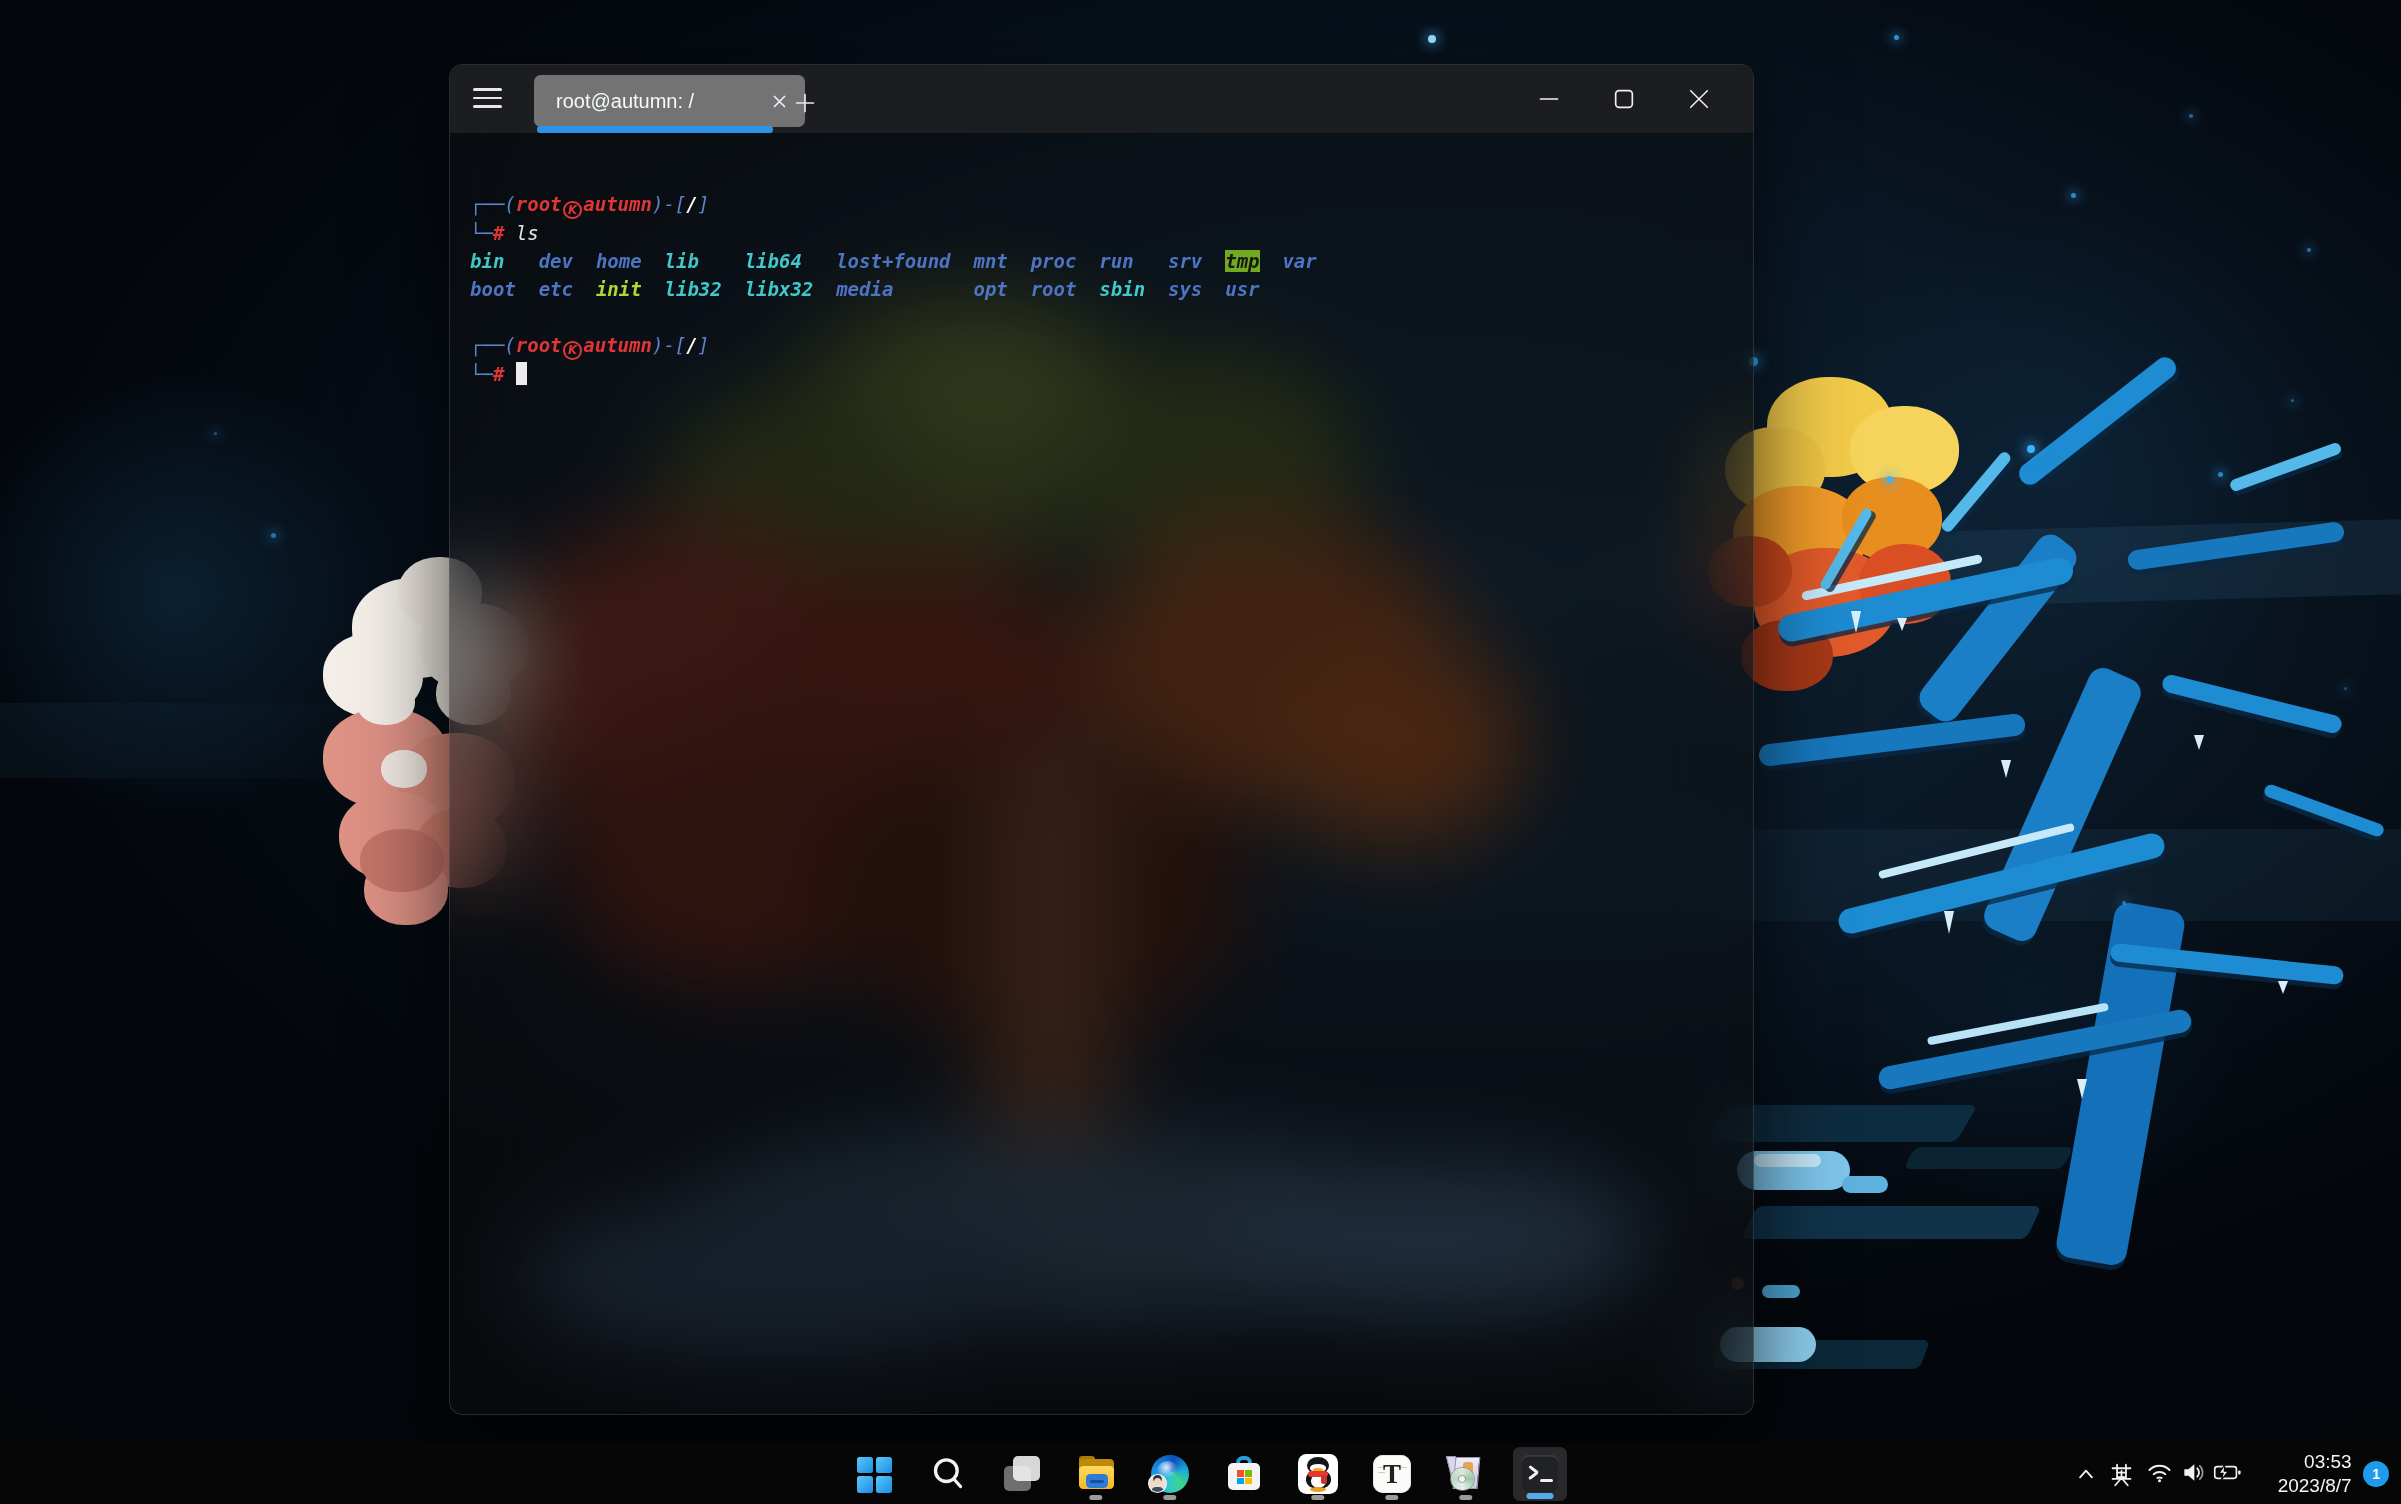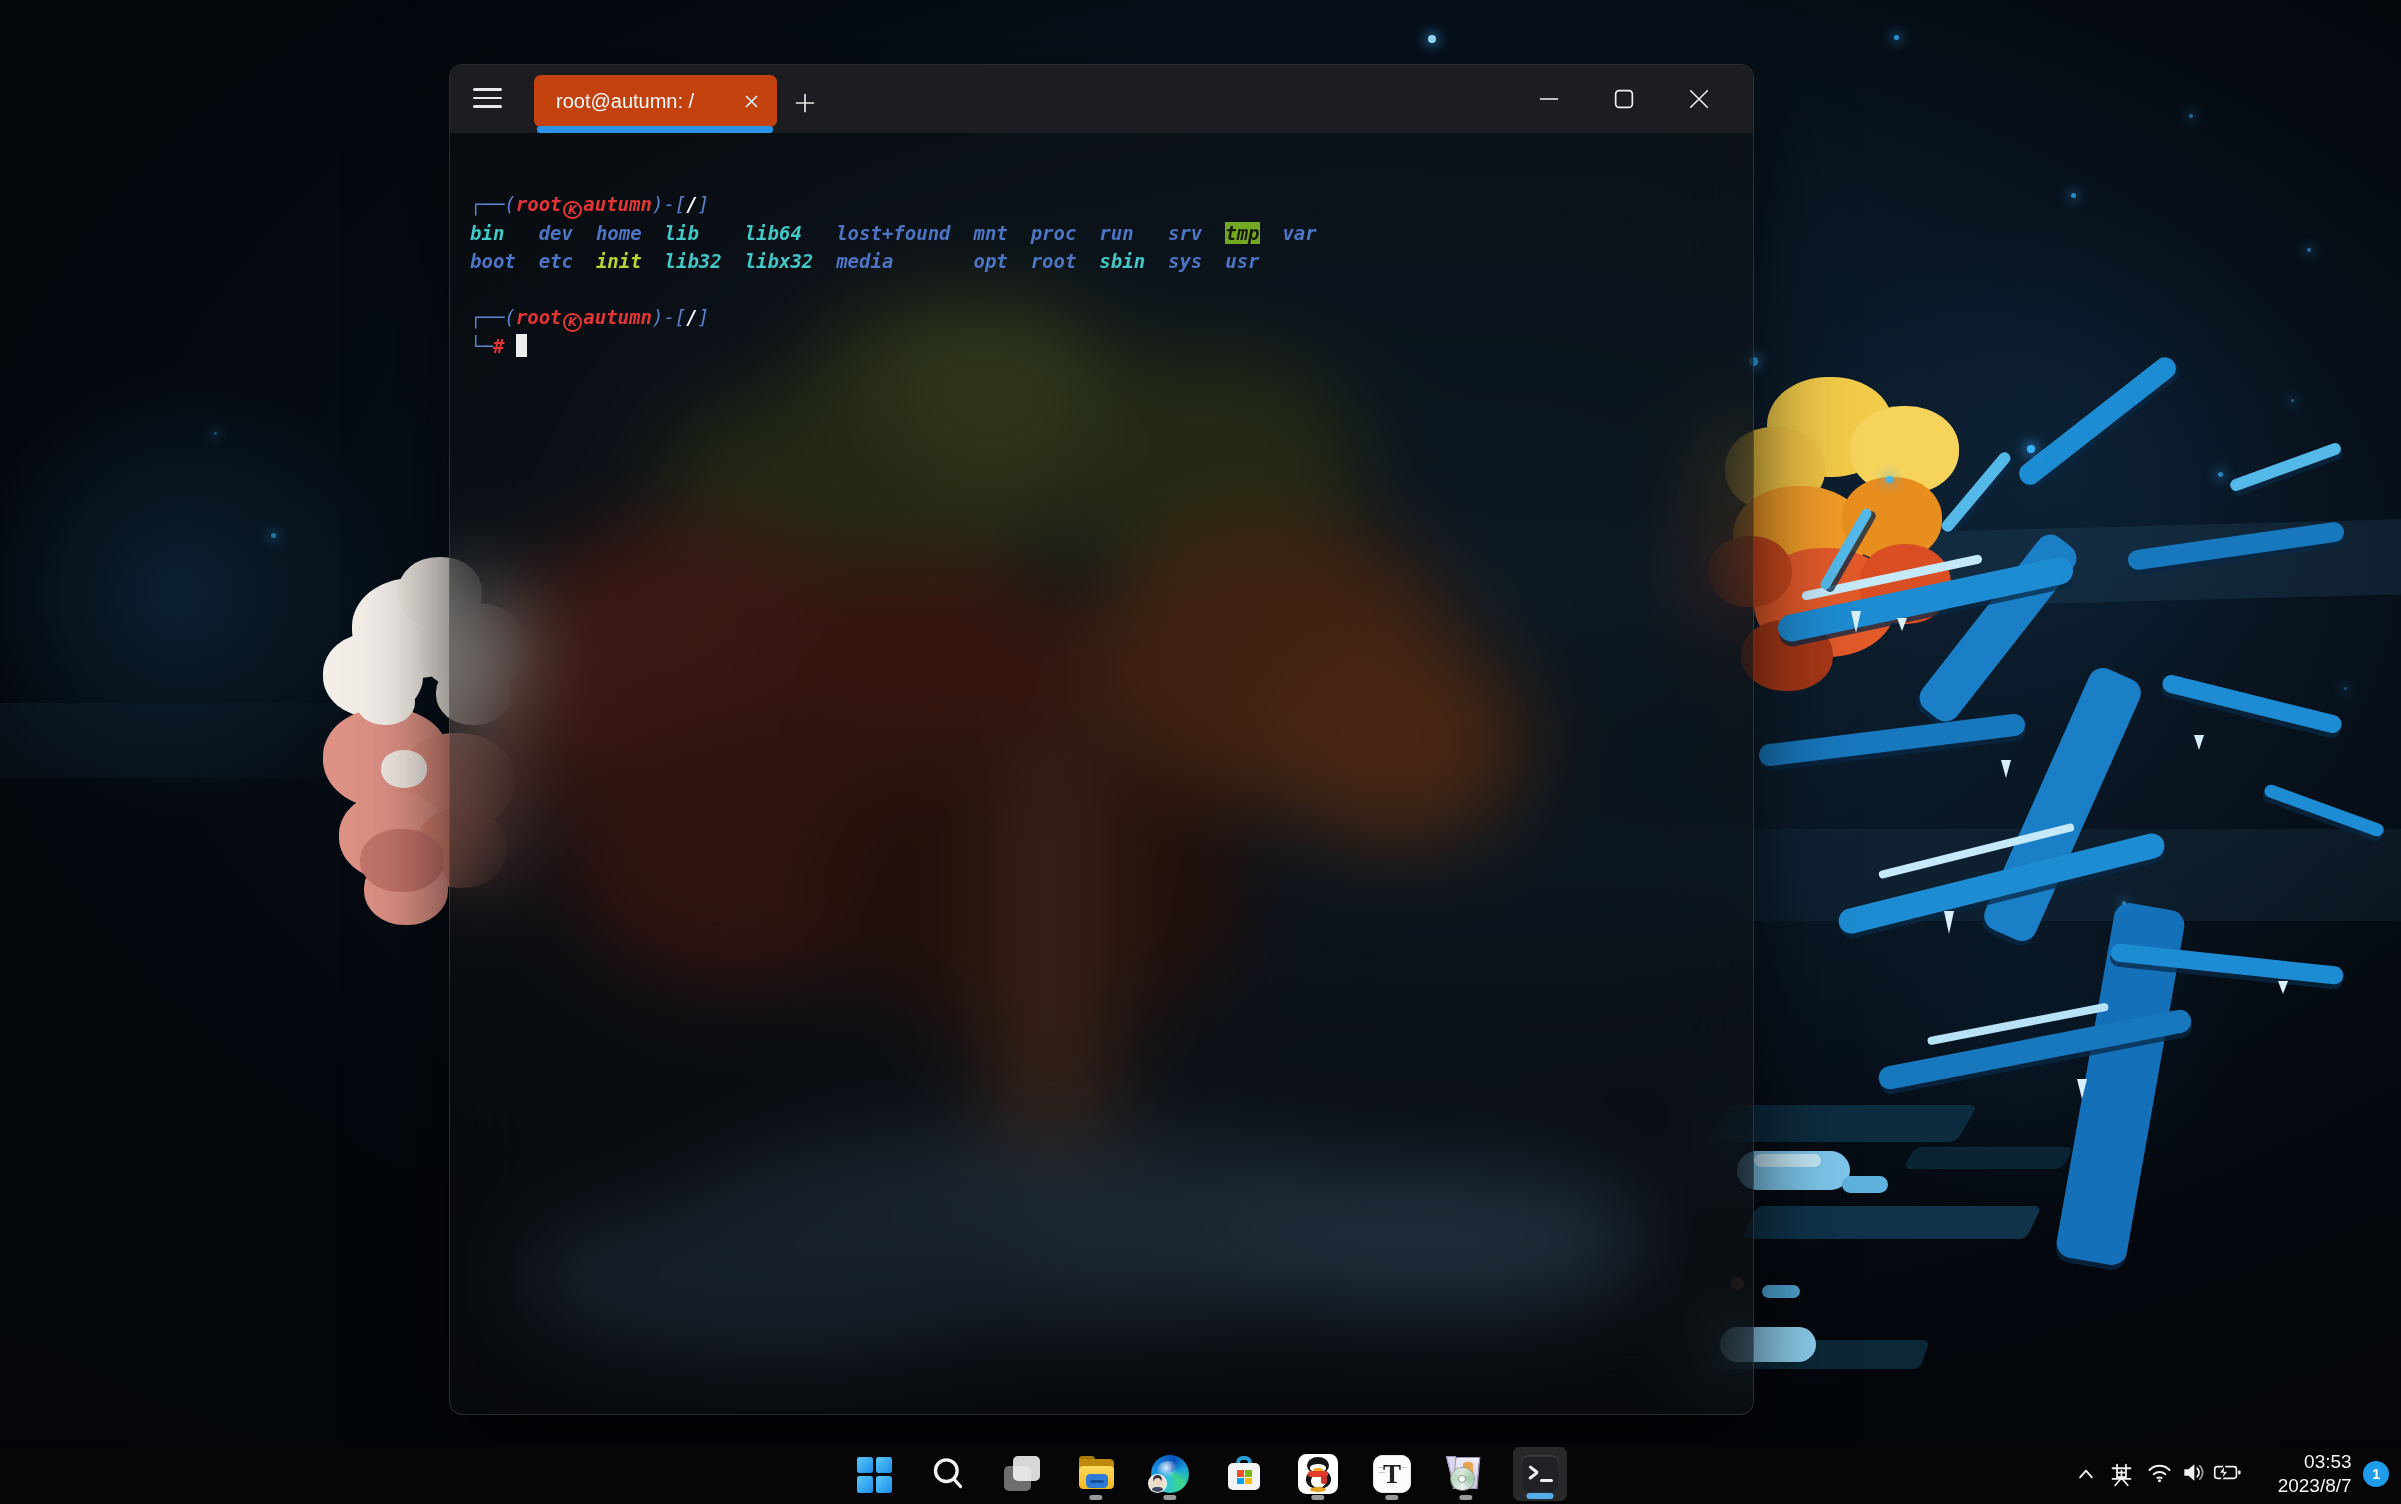--- a/index.html
+++ b/index.html
@@ -26,22 +26,22 @@
     border-radius:13.4px; overflow:hidden;
     background: rgba(13,14,17,.55);
     -webkit-backdrop-filter: blur(42px) saturate(1.05);
     backdrop-filter: blur(42px) saturate(1.05);
     border:0.8px solid rgba(130,130,130,.28);
     box-shadow: 0 33px 92px rgba(0,0,0,.70); }
   .titlebar { position:relative; height:68px; background:rgba(30,31,34,.95); }
   .hamburger { position:absolute; left:23.4px; top:20px; width:30px; height:27px; cursor:pointer; }
   .hamburger i { position:absolute; left:0; width:28.5px; height:2.5px; background:#E8E8E8; border-radius:1.7px; display:block; }
   .hamburger i:nth-child(1){ top:3.3px; } .hamburger i:nth-child(2){ top:11.7px; } .hamburger i:nth-child(3){ top:20px; }
-  .tab { position:absolute; left:84px; top:10px; width:243px; height:52px; border-radius:6.7px;
-    background:#c2410c; display:flex; align-items:center; cursor:pointer; }
+  .tab { position:absolute; left:84px; top:10px; width:271px; height:52px; border-radius:6.7px;
+    background:#737373; display:flex; align-items:center; cursor:pointer; }
   .tab-title { color:#F5FAFD; font-size:20px; padding-left:22px; white-space:nowrap; }
   .tab-close { margin-left:auto; margin-right:11.7px; width:28.5px; height:28.5px; display:flex; align-items:center; justify-content:center; border-radius:4.2px; cursor:pointer; }
   .tab-underline { position:absolute; left:87px; top:61px; width:236px; height:6.7px; border-radius:3.3px; background:#2D93E8; }
   .newtab { position:absolute; left:340px; top:22.6px; width:30px; height:30px; display:flex; align-items:center; justify-content:center; cursor:pointer; border-radius:5px; }
   .win-controls { position:absolute; right:16.7px; top:0; height:68px; display:flex; }
   .wc-btn { width:75px; height:68px; display:flex; align-items:center; justify-content:center; cursor:pointer; }
 
   
   .term { position:absolute; left:0; top:68px; right:0; bottom:0; padding:57px 0 0 20px;
     font-family:"DejaVu Sans Mono", monospace; font-size:19px; line-height:28px; cursor:text;font-style:italic; }
@@ -292,20 +292,21 @@
         <div class="wc-btn">
           <svg width="20" height="20" viewBox="0 0 24 24">
               <path d="M2 2 L22 22 M22 2 L2 22" stroke="#F0F0F0" stroke-width="1.8" stroke-linecap="round"></path>
             </svg>
         </div>
       </div>
     </div>
 
     <div class="term" id="terminal-lines">
         <div class="tline"><span class="tk-fr">┌──(</span><span class="tk-red">root</span><span class="tk-kg">K</span><span class="tk-red">autumn</span><span class="tk-fr">)-[</span><span class="tk-wpath">/</span><span class="tk-fr">]</span></div>
+        <div class="tline"><span class="tk-fr">└─</span><span class="tk-red">#</span><span class="tk-pl"> </span><span class="tk-cmd">ls</span></div>
         <div class="tline"><span class="tk-ln">bin</span><span class="tk-pl">   </span><span class="tk-dir">dev</span><span class="tk-pl">  </span><span class="tk-dir">home</span><span class="tk-pl">  </span><span class="tk-ln">lib</span><span class="tk-pl">    </span><span class="tk-ln">lib64</span><span class="tk-pl">   </span><span class="tk-dir">lost+found</span><span class="tk-pl">  </span><span class="tk-dir">mnt</span><span class="tk-pl">  </span><span class="tk-dir">proc</span><span class="tk-pl">  </span><span class="tk-dir">run</span><span class="tk-pl">   </span><span class="tk-dir">srv</span><span class="tk-pl">  </span><span class="tk-tmpd">tmp</span><span class="tk-pl">  </span><span class="tk-dir">var</span></div>
         <div class="tline"><span class="tk-dir">boot</span><span class="tk-pl">  </span><span class="tk-dir">etc</span><span class="tk-pl">  </span><span class="tk-exe">init</span><span class="tk-pl">  </span><span class="tk-ln">lib32</span><span class="tk-pl">  </span><span class="tk-ln">libx32</span><span class="tk-pl">  </span><span class="tk-dir">media</span><span class="tk-pl">       </span><span class="tk-dir">opt</span><span class="tk-pl">  </span><span class="tk-dir">root</span><span class="tk-pl">  </span><span class="tk-ln">sbin</span><span class="tk-pl">  </span><span class="tk-dir">sys</span><span class="tk-pl">  </span><span class="tk-dir">usr</span></div>
         <div class="tline">&nbsp;</div>
         <div class="tline"><span class="tk-fr">┌──(</span><span class="tk-red">root</span><span class="tk-kg">K</span><span class="tk-red">autumn</span><span class="tk-fr">)-[</span><span class="tk-wpath">/</span><span class="tk-fr">]</span></div>
         <div class="tline"><span class="tk-fr">└─</span><span class="tk-red">#</span><span class="tk-pl"> </span><span class="tk-cursor"></span></div>
       </div>
   </div>
 
   <div class="taskbar">
     <div class="task-center">

